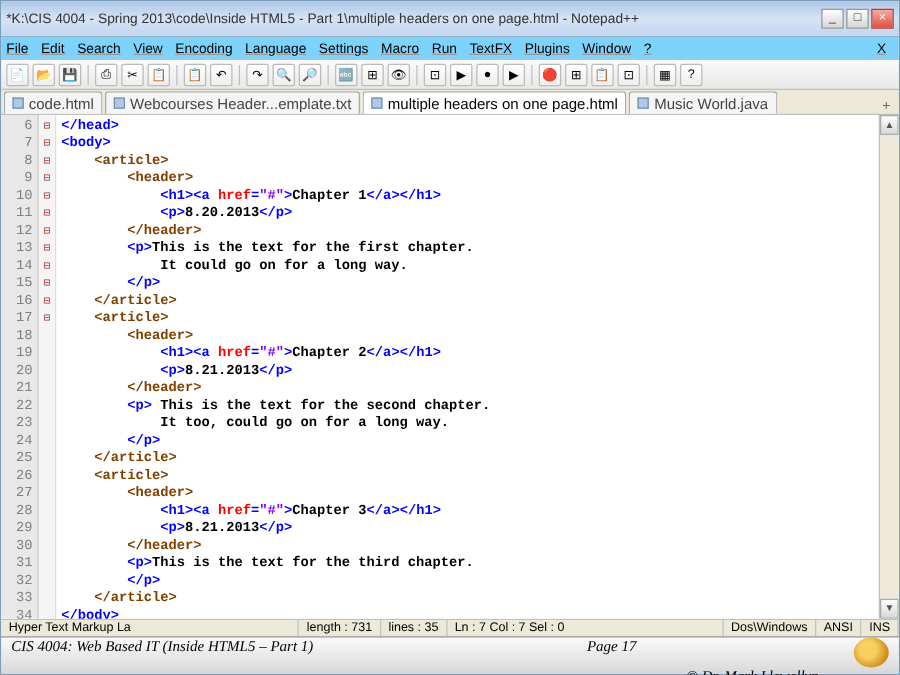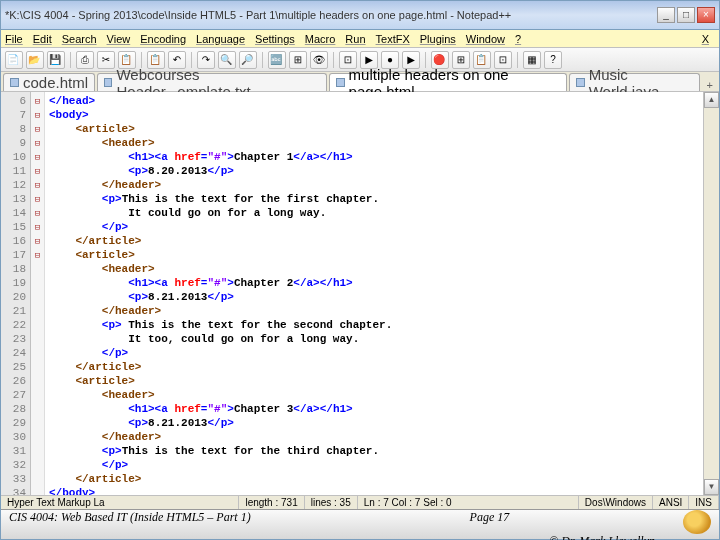--- a/index.html
+++ b/index.html
@@ -3,28 +3,28 @@
 <meta charset="utf-8">
 <style>
 * { margin:0; padding:0; box-sizing:border-box; }
 body { width:720px; height:540px; font-family:Tahoma,Arial,sans-serif; font-size:11px; background:#ece9d8; overflow:hidden; }
 .window { width:720px; height:540px; display:flex; flex-direction:column; border:1px solid #7b9ebd; }
 .titlebar { height:22px; background:linear-gradient(#afc6e8,#d6e3f5 50%,#c2d6f0); display:flex; align-items:center; padding:14px 4px; border-bottom:1px solid #7b9ebd; }
 .titlebar .title { flex:1; color:#333; font-size:11px; overflow:hidden; white-space:nowrap; text-overflow:ellipsis; }
 .winbtns { display:flex; gap:2px; }
 .winbtn { width:18px; height:16px; border:1px solid #999; background:linear-gradient(#fefefe,#d6d6d6); font-size:10px; line-height:14px; text-align:center; color:#333; }
 .winbtn.close { background:linear-gradient(#f8a8a0,#e05040); color:#fff; border-color:#b04030; }
-.menubar { height:18px; background:#fef9c3; display:flex; align-items:center; padding:0 4px; gap:10px; font-size:11px; border-bottom:1px solid #c0c0c0; }
+.menubar { height:18px; background:#7dd3fc; display:flex; align-items:center; padding:0 4px; gap:10px; font-size:11px; border-bottom:1px solid #c0c0c0; }
 .menubar span { text-decoration:underline; text-decoration-color:#999; cursor:default; }
 .menubar .x { margin-left:auto; margin-right:6px; }
 .toolbar { height:24px; background:linear-gradient(#fafafa,#e8e8e8); border-bottom:1px solid #c0c0c0; display:flex; align-items:center; padding:0 4px; gap:3px; }
 .tbtn { width:18px; height:18px; border:1px solid #bbb; border-radius:2px; background:linear-gradient(#fff,#eee); display:flex; align-items:center; justify-content:center; font-size:10px; }
 .tsep { width:1px; height:16px; background:#c0c0c0; margin:0 2px; }
 .tabbar { height:20px; background:#ece9d8; display:flex; align-items:flex-end; padding:0 2px; border-bottom:1px solid #c0c0c0; }
-.tab { height:18px; padding:0 6px; background:#f5f5f5; border:1px solid #aaa; border-bottom:none; margin-right:2px; display:flex; align-items:center; gap:4px; font-size:15px; color:#444; border-radius:3px 3px 0 0; }
+.tab { height:18px; padding:0 6px; background:#f5f5f5; border:1px solid #aaa; border-bottom:none; margin-right:2px; display:flex; align-items:center; gap:4px; font-size:12px; color:#444; border-radius:3px 3px 0 0; }
 .tab.active { background:#fff; color:#000; }
 .tab-icon { width:9px; height:9px; background:#b0c8e8; border:1px solid #7090b0; }
 .tabbar .add { margin-left:auto; width:16px; text-align:center; color:#666; }
 .editor { flex:1; background:#fff; display:flex; overflow:hidden; position:relative; }
 .gutter { width:30px; background:#e8e8e8; border-right:1px solid #c0c0c0; font-family:'Courier New',monospace; font-size:11px; color:#808080; text-align:right; padding:2px 4px 0 0; line-height:14px; }
 .fold { width:14px; background:#f5f5f5; border-right:1px solid #ddd; font-family:monospace; font-size:9px; color:#aa3333; text-align:center; line-height:14px; padding-top:2px; }
 .code { flex:1; font-family:'Courier New',monospace; font-size:11px; line-height:14px; padding:2px 0 0 4px; white-space:pre; color:#000; position:relative;font-weight:bold; }
 .code .line { height:14px; }
 .tag-blue { color:#0000ff; }
 .tag-brown { color:#804000; }

